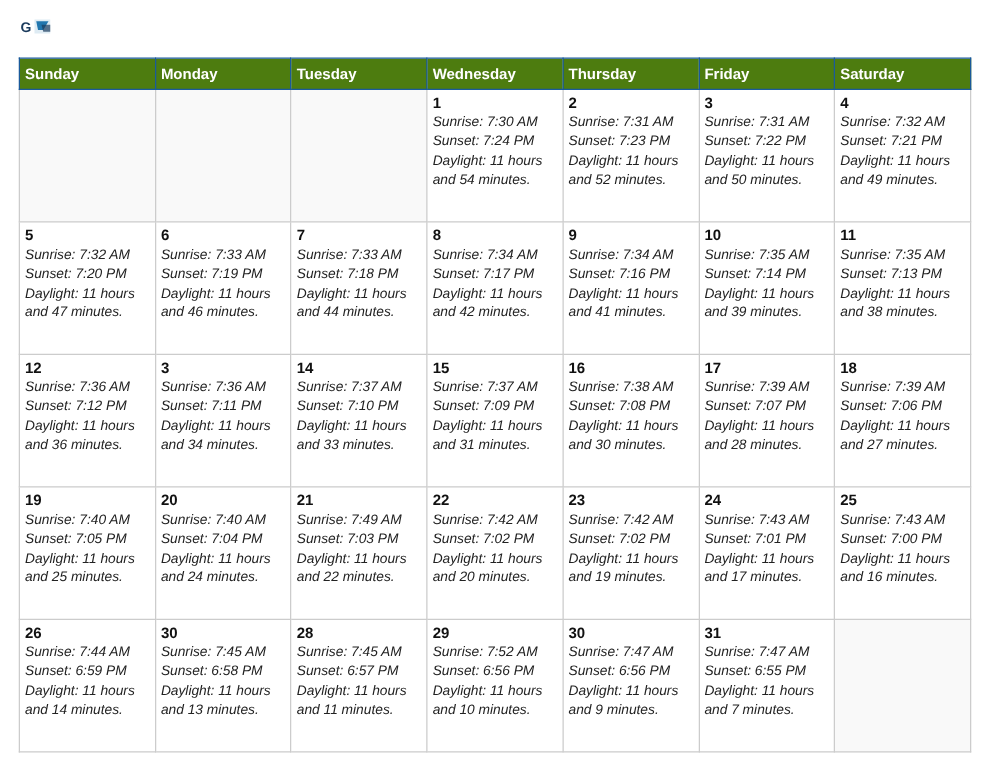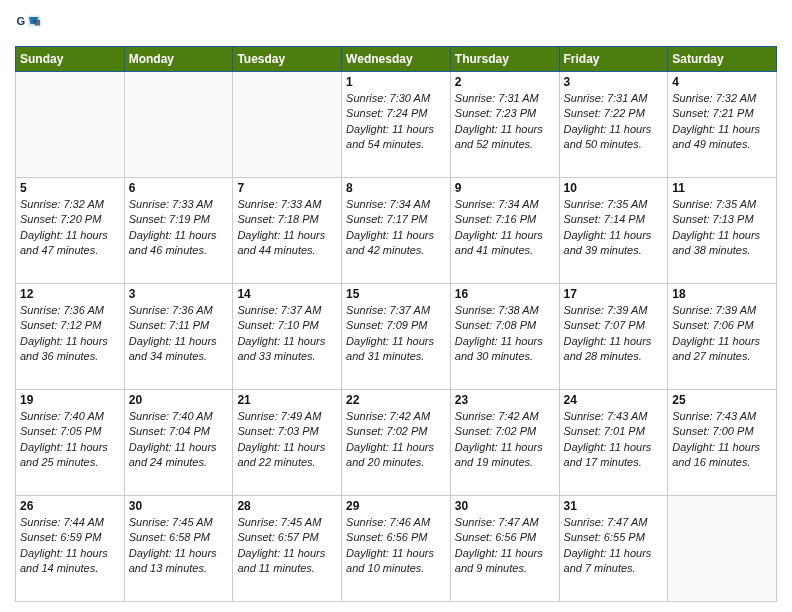--- a/index.html
+++ b/index.html
@@ -336,21 +336,21 @@
           </td>
           <td>
             <div class="day-number">28</div>
             <div class="day-info" style="white-space: pre-line;">Sunrise: 7:45 AM
 Sunset: 6:57 PM
 Daylight: 11 hours
 and 11 minutes.</div>
           </td>
           <td>
             <div class="day-number">29</div>
-            <div class="day-info" style="white-space: pre-line;">Sunrise: 7:46 AM
+            <div class="day-info" style="white-space: pre-line;">Sunrise: 7:52 AM
 Sunset: 6:56 PM
 Daylight: 11 hours
 and 10 minutes.</div>
           </td>
           <td>
             <div class="day-number">30</div>
             <div class="day-info" style="white-space: pre-line;">Sunrise: 7:47 AM
 Sunset: 6:56 PM
 Daylight: 11 hours
 and 9 minutes.</div>

